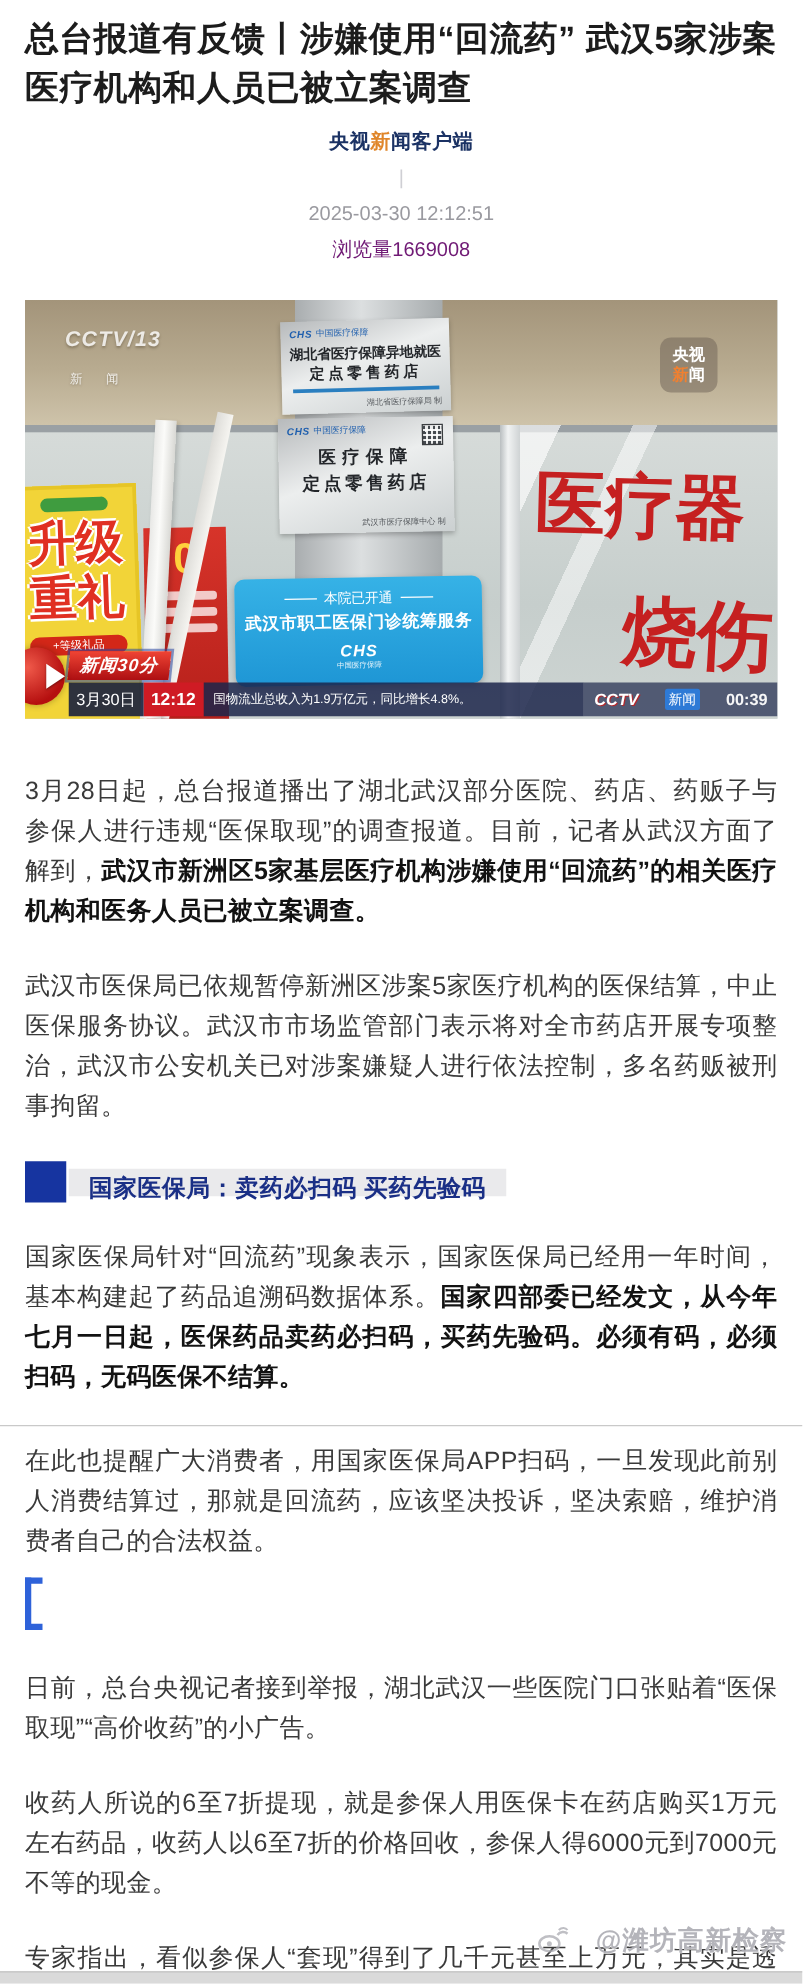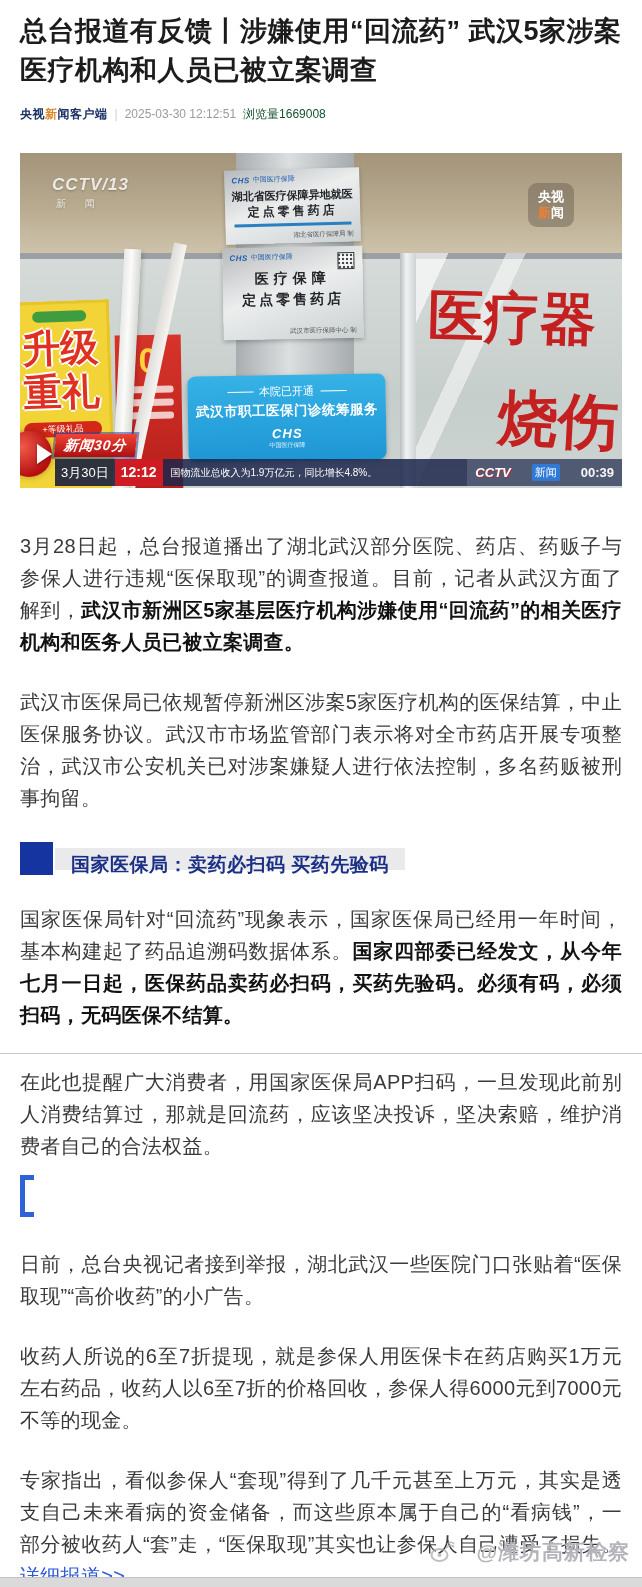--- a/index.html
+++ b/index.html
@@ -10,25 +10,25 @@
     -webkit-font-smoothing:antialiased;
   }
   .content{padding:0 20px;}
 
   
   .title{
     margin:0;padding-top:12px;
     font-size:27px;line-height:39px;font-weight:700;color:#1c1c1c;
     letter-spacing:.5px;
   }
-  .meta{margin-top:13px;font-size:12px;line-height:22px;color:#9a9aa0;display:flex;align-items:center;gap:7px;}
+  .meta{margin-top:13px;font-size:16px;line-height:22px;color:#9a9aa0;display:flex;align-items:center;gap:7px;flex-direction:column;}
   .meta .src{color:#1b3264;font-weight:700;letter-spacing:.5px;}
   .meta .src .hl{color:#e0862a;}
   .meta .sep{color:#cfcfd4;}
-  .meta .views{color:#14532d;text-align:center;}
+  .meta .views{color:#701a75;text-align:center;}
 
   
   .video{
     position:relative;margin-top:28px;width:602px;height:335px;
     overflow:hidden;background:#c8cecd;cursor:pointer;
   }
   .v-ceiling{position:absolute;left:0;top:0;right:0;height:100px;
     background:linear-gradient(180deg,#a3947a 0%,#b8ab90 55%,#cec3aa 100%);
     border-bottom:6px solid #9aa0a4;}
   .v-wall{position:absolute;left:0;top:106px;right:0;bottom:0;
@@ -85,21 +85,21 @@
     color:#fff;text-align:center;box-shadow:0 2px 5px rgba(0,0,0,.25);}
   .bs-open{margin-top:9px;font-size:11px;display:flex;align-items:center;justify-content:center;gap:6px;}
   .bs-open:before,.bs-open:after{content:"";width:26px;height:1px;background:#fff;}
   .bs-main{margin-top:3px;font-size:13.5px;font-weight:700;letter-spacing:.5px;}
   .bs-logo{margin-top:6px;font-size:13px;font-weight:800;font-style:italic;letter-spacing:1px;}
   .bs-logo-sub{font-size:6px;opacity:.9;}
   
   .wm-cctv{position:absolute;left:32px;top:22px;color:rgba(255,255,255,.82);
     text-shadow:0 1px 2px rgba(60,50,30,.35);}
   .wm-cctv .l1{font-size:17px;font-weight:800;font-style:italic;letter-spacing:1px;}
-  .wm-cctv .l2{font-size:10px;letter-spacing:8px;margin-top:2px;margin-left:4px;}
+  .wm-cctv .l2{font-size:10px;letter-spacing:8px;margin-top:14px;margin-left:4px;}
   .badge-cctvnews{position:absolute;left:508px;top:30px;width:46px;height:44px;border-radius:9px;
     background:rgba(110,98,86,.5);display:flex;flex-direction:column;align-items:center;justify-content:center;
     color:#fff;font-size:13px;font-weight:700;line-height:16px;}
   .badge-cctvnews .hl{color:#f08030;}
   
   .prog-badge{position:absolute;left:35px;top:281px;height:23px;padding:0 9px;
     background:linear-gradient(180deg,#ef4434,#ad0f12);transform:skewX(-6deg);
     box-shadow:0 0 0 2px rgba(40,70,160,.55);
     color:#fff;font-size:14px;font-weight:800;font-style:italic;line-height:23px;letter-spacing:1px;}
   .ticker-row{position:absolute;left:35px;right:0;top:306px;height:27px;display:flex;align-items:stretch;

